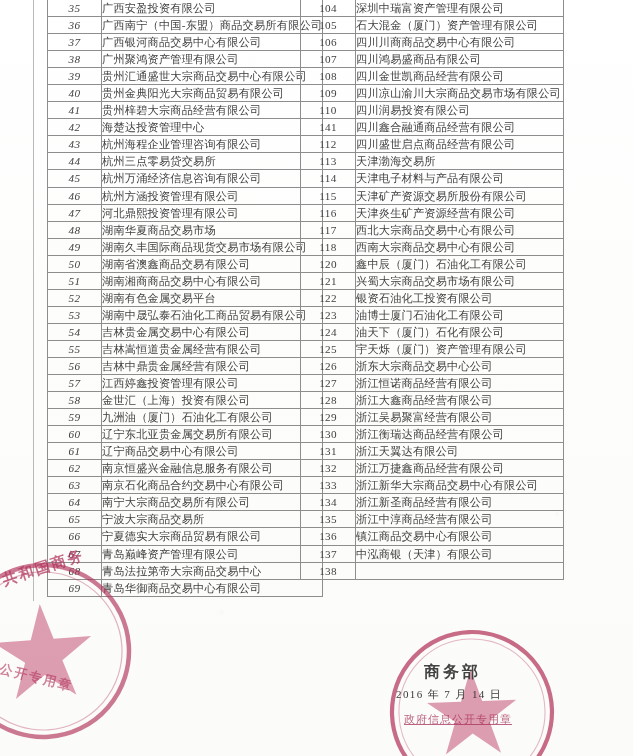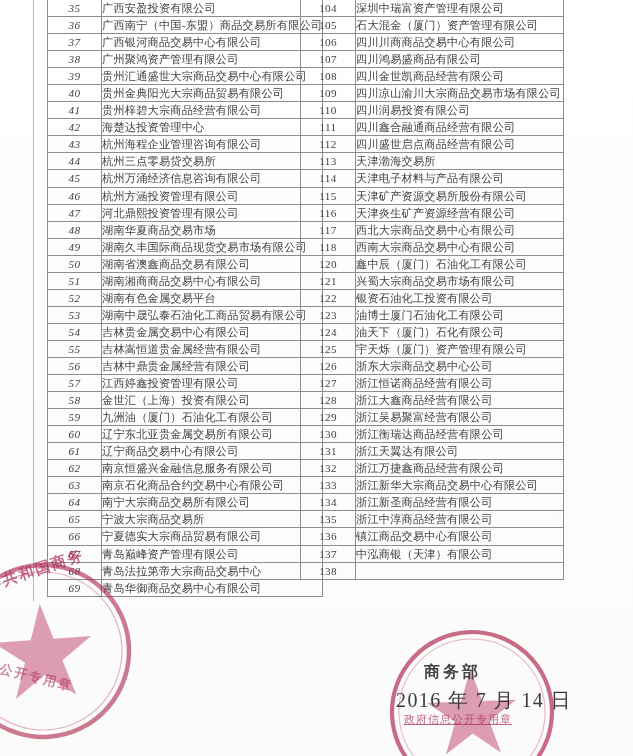--- a/index.html
+++ b/index.html
@@ -94,21 +94,21 @@
     white-space:nowrap;
   }
   .ministry{
     left:424px;top:662px;
     font-size:16px;letter-spacing:3px;font-weight:bold;
     color:#3a3a3a;
     opacity:.95;
   }
   .sealdate{
     left:396px;top:687px;
-    font-size:20px;letter-spacing:1.4px;
+    font-size:11px;letter-spacing:1.4px;
     color:#3b3b3b;
   }
   .sealsub{
     left:404px;top:712px;
     font-size:11px;letter-spacing:1px;
     color:#a8305a;opacity:.75;text-decoration:underline;
   }
   .seal-left-glyphs{
     position:absolute;left:0px;top:572px;
     font-size:15px;letter-spacing:2px;font-weight:bold;
@@ -299,21 +299,21 @@
           </tr>
           <tr>
             <td class="num">109</td>
             <td class="nm">四川凉山渝川大宗商品交易市场有限公司</td>
           </tr>
           <tr>
             <td class="num">110</td>
             <td class="nm">四川润易投资有限公司</td>
           </tr>
           <tr>
-            <td class="num">111</td>
+            <td class="num">141</td>
             <td class="nm">四川鑫合融通商品经营有限公司</td>
           </tr>
           <tr>
             <td class="num">112</td>
             <td class="nm">四川盛世启点商品经营有限公司</td>
           </tr>
           <tr>
             <td class="num">113</td>
             <td class="nm">天津渤海交易所</td>
           </tr>

